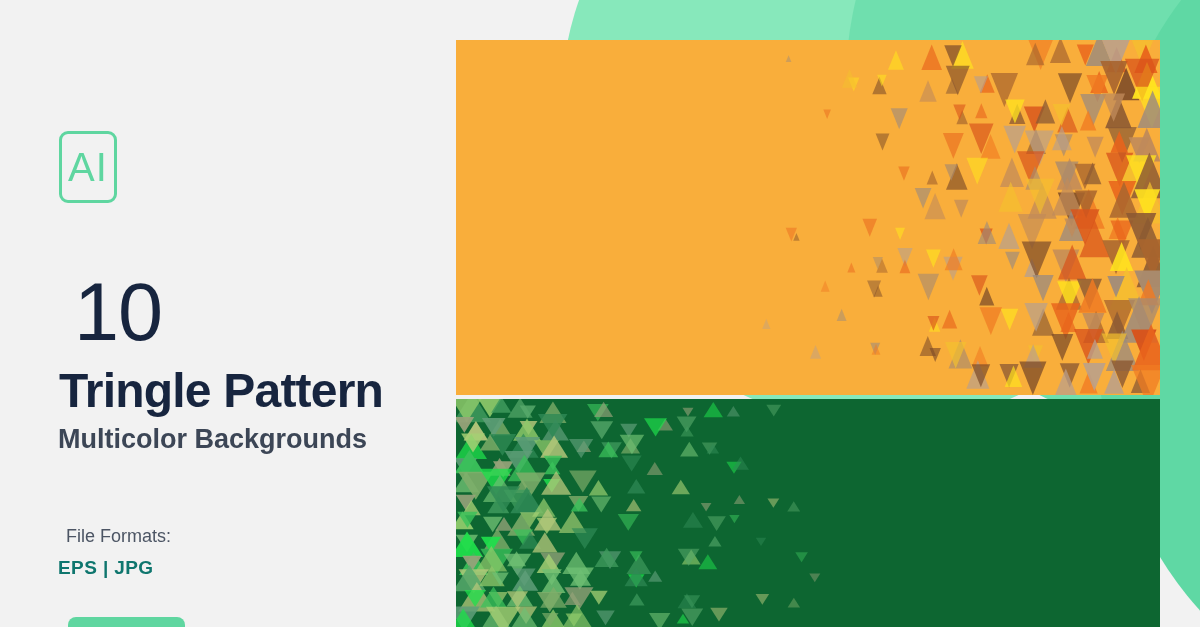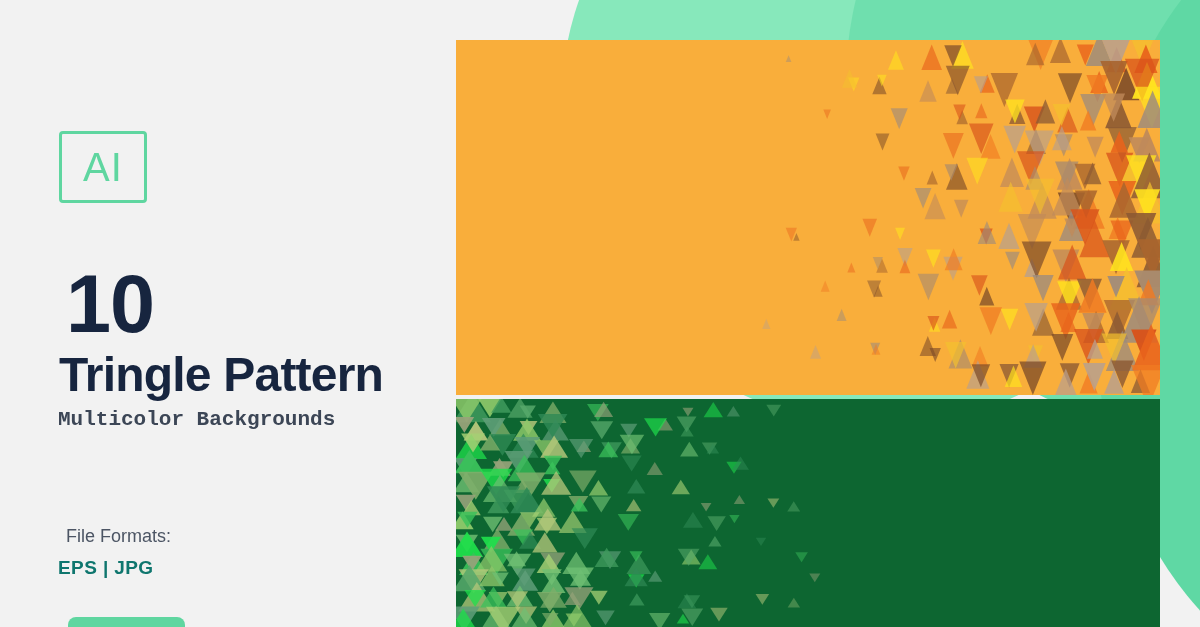--- a/index.html
+++ b/index.html
@@ -55,24 +55,24 @@
     top: 0;
     width: 456px;
     height: 627px;
     background: #f2f2f2;
     z-index: 5;
   }
   .ai-badge {
     position: absolute;
     left: 59px;
     top: 131px;
-    width: 88px;
+    width: 58px;
     height: 72px;
     border: 3px solid #5fd6a0;
-    border-radius: 4px;
+    border-radius: 9px;
     box-sizing: border-box;
     display: flex;
     align-items: center;
     justify-content: center;
   }
   .ai-badge span {
     font-family: "Liberation Sans", sans-serif;
     font-size: 40px;
     font-weight: 300;
     color: #5fd6a0;
@@ -81,42 +81,41 @@
   }
 
   .headline-block {
     position: absolute;
     left: 58px;
     top: 258px;
     width: 400px;
   }
   .count {
     font-size: 81px;
-    font-weight: bold;
+    font-weight: normal;
     color: #17253f;
     line-height: 0.95;
     letter-spacing: -1px;
-    margin: 8px;
+    margin: 16px;
   }
   .title {
     font-size: 48px;
     font-weight: bold;
     color: #17253f;
     line-height: 1.0;
     letter-spacing: -0.8px;
     margin: 6px 0 0 1px;
     white-space: nowrap;
   }
   .subtitle {
-    font-size: 21px;
+    font-size: 27px;
     font-weight: bold;
     color: #3c4656;
     line-height: 1.22;
     margin: 8px 0 0 0;
-    font-family: Liberation Mono, monospace;
   }
 
   .formats-block {
     position: absolute;
     left: 58px;
     top: 517px;
   }
   .formats-label {
     font-size: 18px;
     color: #4c5564;

